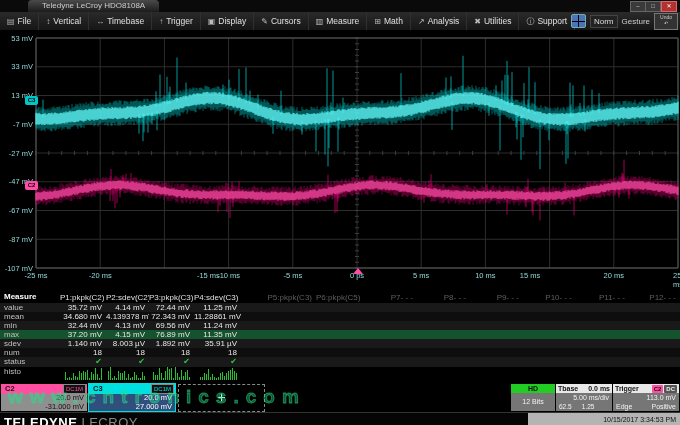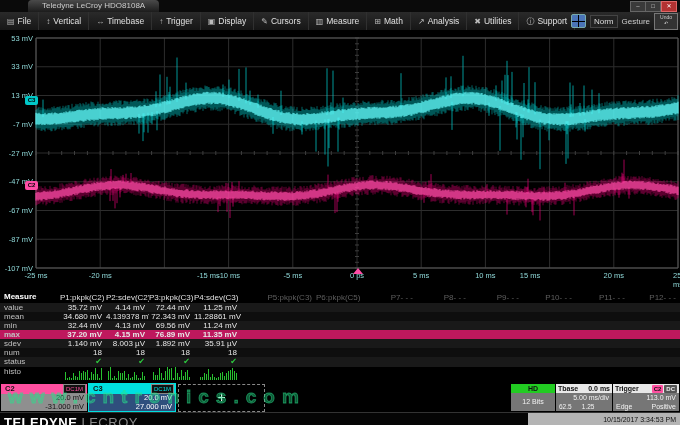--- a/index.html
+++ b/index.html
@@ -238,21 +238,21 @@
       <div class="mcell" style="width: 47px;">11.24 mV</div>
       <div class="mcell" style="width: 75px;"></div>
       <div class="mcell" style="width: 48px;"></div>
       <div class="mcell" style="width: 53px;"></div>
       <div class="mcell" style="width: 53px;"></div>
       <div class="mcell" style="width: 53px;"></div>
       <div class="mcell" style="width: 53px;"></div>
       <div class="mcell" style="width: 53px;"></div>
       <div class="mcell" style="width: 51px;"></div>
     </div>
-    <div class="mrow" style="height: 9px; background: #be185d; font-weight: bold;">
+    <div class="mrow" style="height: 9px; background: #14532d;">
       <div class="mcell lbl" style="width: 60px;">max</div>
       <div class="mcell" style="width: 46px;">37.20 mV</div>
       <div class="mcell" style="width: 43px;">4.15 mV</div>
       <div class="mcell" style="width: 45px;">76.89 mV</div>
       <div class="mcell" style="width: 47px;">11.35 mV</div>
       <div class="mcell" style="width: 75px;"></div>
       <div class="mcell" style="width: 48px;"></div>
       <div class="mcell" style="width: 53px;"></div>
       <div class="mcell" style="width: 53px;"></div>
       <div class="mcell" style="width: 53px;"></div>

